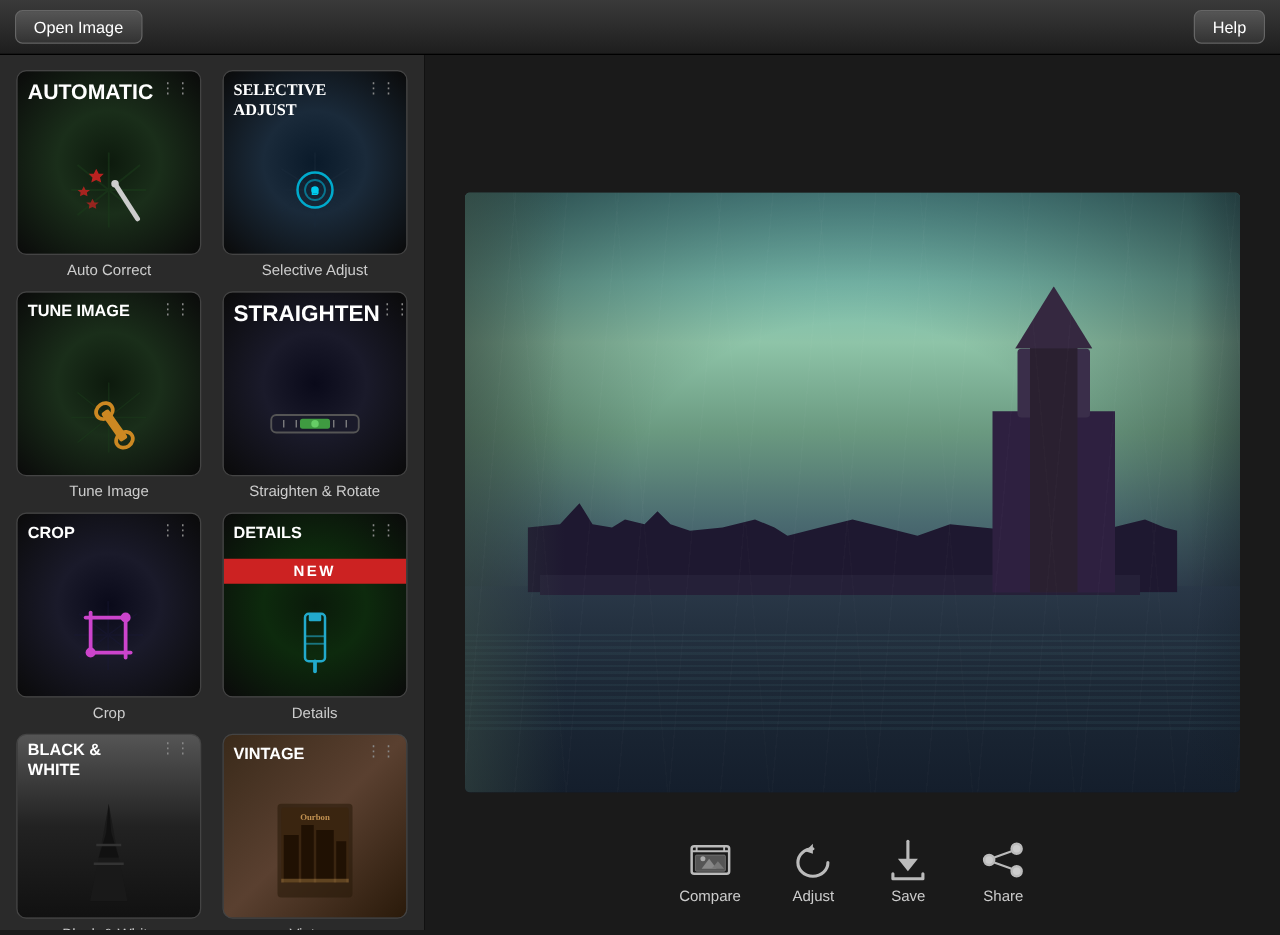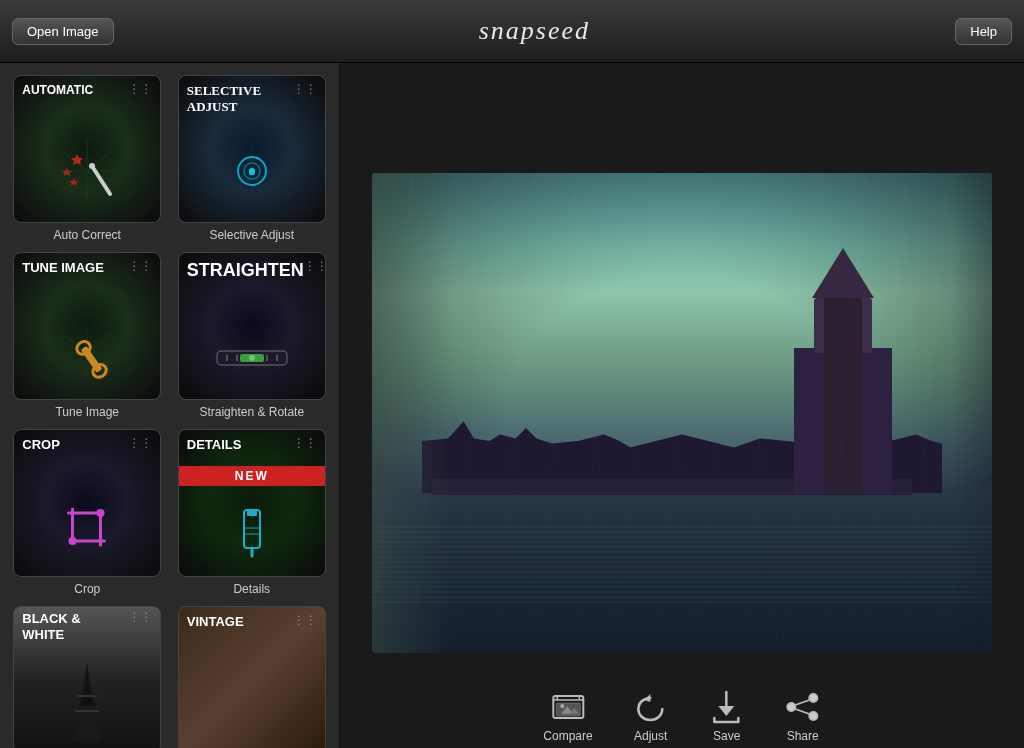--- a/index.html
+++ b/index.html
@@ -8,21 +8,21 @@
       height: 748px;
       background: #1a1a1a;
       font-family: 'Helvetica Neue', Helvetica, Arial, sans-serif;
       overflow: hidden;
       color: #fff;
     }
 
     
     #topbar {
       width: 100%;
-      height: 63px;
+      height: 44px;
       background: linear-gradient(to bottom, #3a3a3a, #1e1e1e);
       display: flex;
       align-items: center;
       justify-content: space-between;
       padding: 16px 12px;
       border-bottom: 1px solid #000;
     }
     #topbar .top-btn {
       background: linear-gradient(to bottom, #555, #333);
       border: 1px solid #666;
@@ -328,32 +328,31 @@
       font-size: 12px;
       color: #888;
       line-height: 1;
     }
   </style>
 </head>
 <body>
 
 <div id="topbar">
   <button class="top-btn">Open Image</button>
-  <span class="app-title">snapseed</span>
   <button class="top-btn">Help</button>
 </div>
 
 <div id="main">
 
   <div id="left-panel">
 
     <div class="tool-item">
       <div class="tool-thumb bg-automatic">
         <div class="label-bar" style="position:absolute;top:0;left:0;right:0;padding:7px 8px;display:flex;justify-content:space-between;align-items:flex-start;">
-          <span style="font-size:12px;font-weight:800;color:#fff;line-height:1.2;">AUTOMATIC</span>
+          <span style="font-size:17px;font-weight:800;color:#fff;line-height:1.2;">AUTOMATIC</span>
           <span class="grip-dots">⋮⋮</span>
         </div>
         <div class="tool-icon-area">
           <svg width="70" height="70" viewBox="0 0 70 70">
 
             <g stroke="#1a3a1a" stroke-width="1.5" opacity="0.6">
               <line x1="35" y1="35" x2="35" y2="5"></line>
               <line x1="35" y1="35" x2="60" y2="15"></line>
               <line x1="35" y1="35" x2="65" y2="35"></line>
               <line x1="35" y1="35" x2="60" y2="55"></line>
@@ -530,20 +529,35 @@
       <span class="tool-name-below">Black &amp; White</span>
     </div>
 
     <div class="tool-item">
       <div class="tool-thumb bg-vintage">
         <div style="position:absolute;top:0;left:0;right:0;padding:7px 8px;display:flex;justify-content:space-between;align-items:flex-start;">
           <span style="font-size:13px;font-weight:800;color:#fff;line-height:1.2;">VINTAGE</span>
           <span class="grip-dots">⋮⋮</span>
         </div>
 
+        <div style="position:absolute;bottom:6px;left:50%;transform:translateX(-50%);">
+          <svg width="70" height="85" viewBox="0 0 70 85">
+
+            <rect x="5" y="5" width="60" height="75" rx="3" fill="#2a1a0a" opacity="0.6"></rect>
+            <rect x="8" y="8" width="54" height="60" rx="2" fill="#3a2510"></rect>
+
+            <rect x="10" y="30" width="12" height="38" fill="#1a0d00" opacity="0.8"></rect>
+            <rect x="24" y="22" width="10" height="46" fill="#1a0d00" opacity="0.8"></rect>
+            <rect x="36" y="26" width="14" height="42" fill="#1a0d00" opacity="0.8"></rect>
+            <rect x="52" y="35" width="8" height="33" fill="#1a0d00" opacity="0.8"></rect>
+
+            <rect x="8" y="65" width="54" height="3" fill="#c09050" opacity="0.4"></rect>
+            <text x="35" y="18" text-anchor="middle" font-size="7" font-weight="700" fill="#c09050" font-family="serif">Ourbon</text>
+          </svg>
+        </div>
       </div>
       <span class="tool-name-below">Vintage</span>
     </div>
 
   </div>
 
   <div id="right-panel">
 
     <div id="photo-area">
       <div id="photo-canvas">

